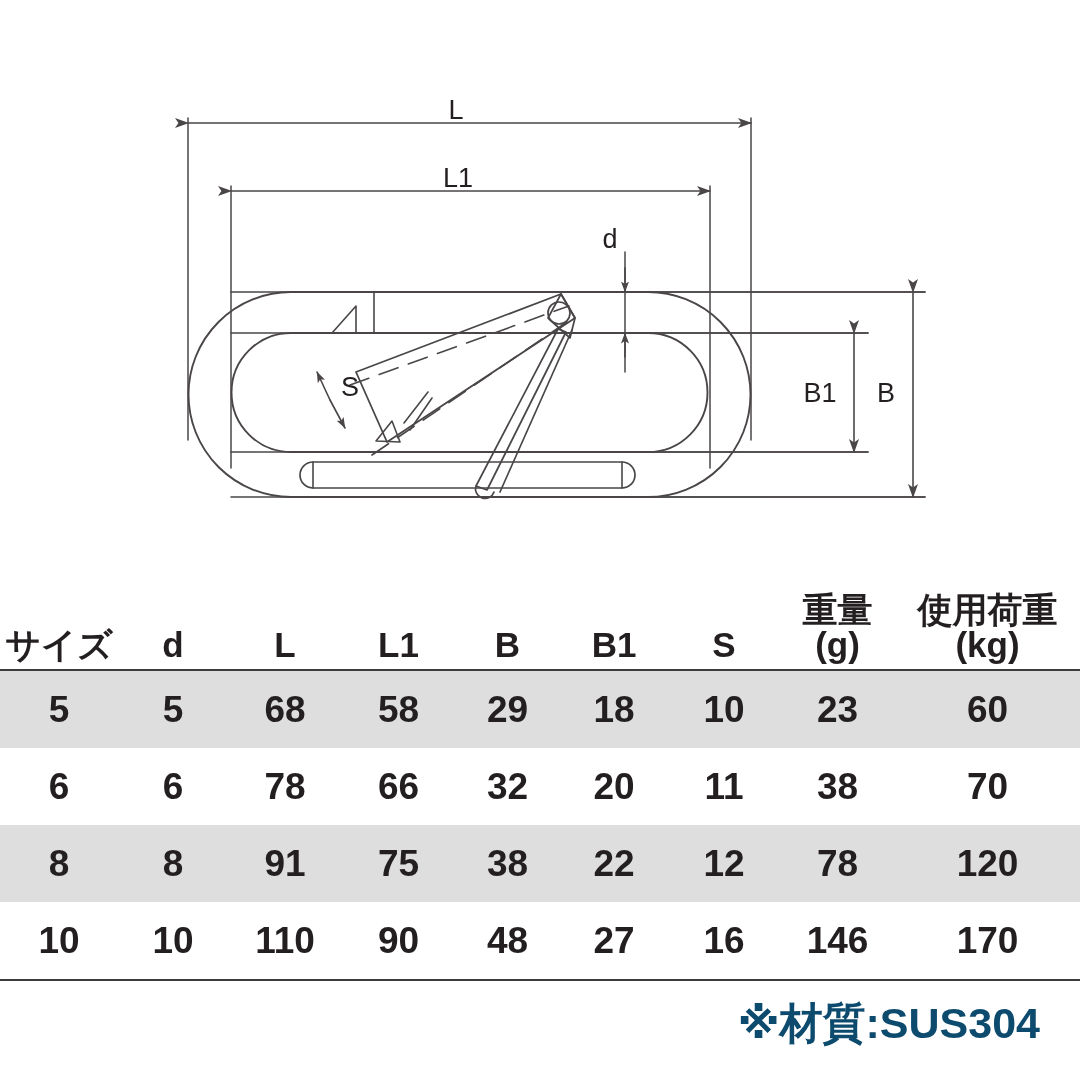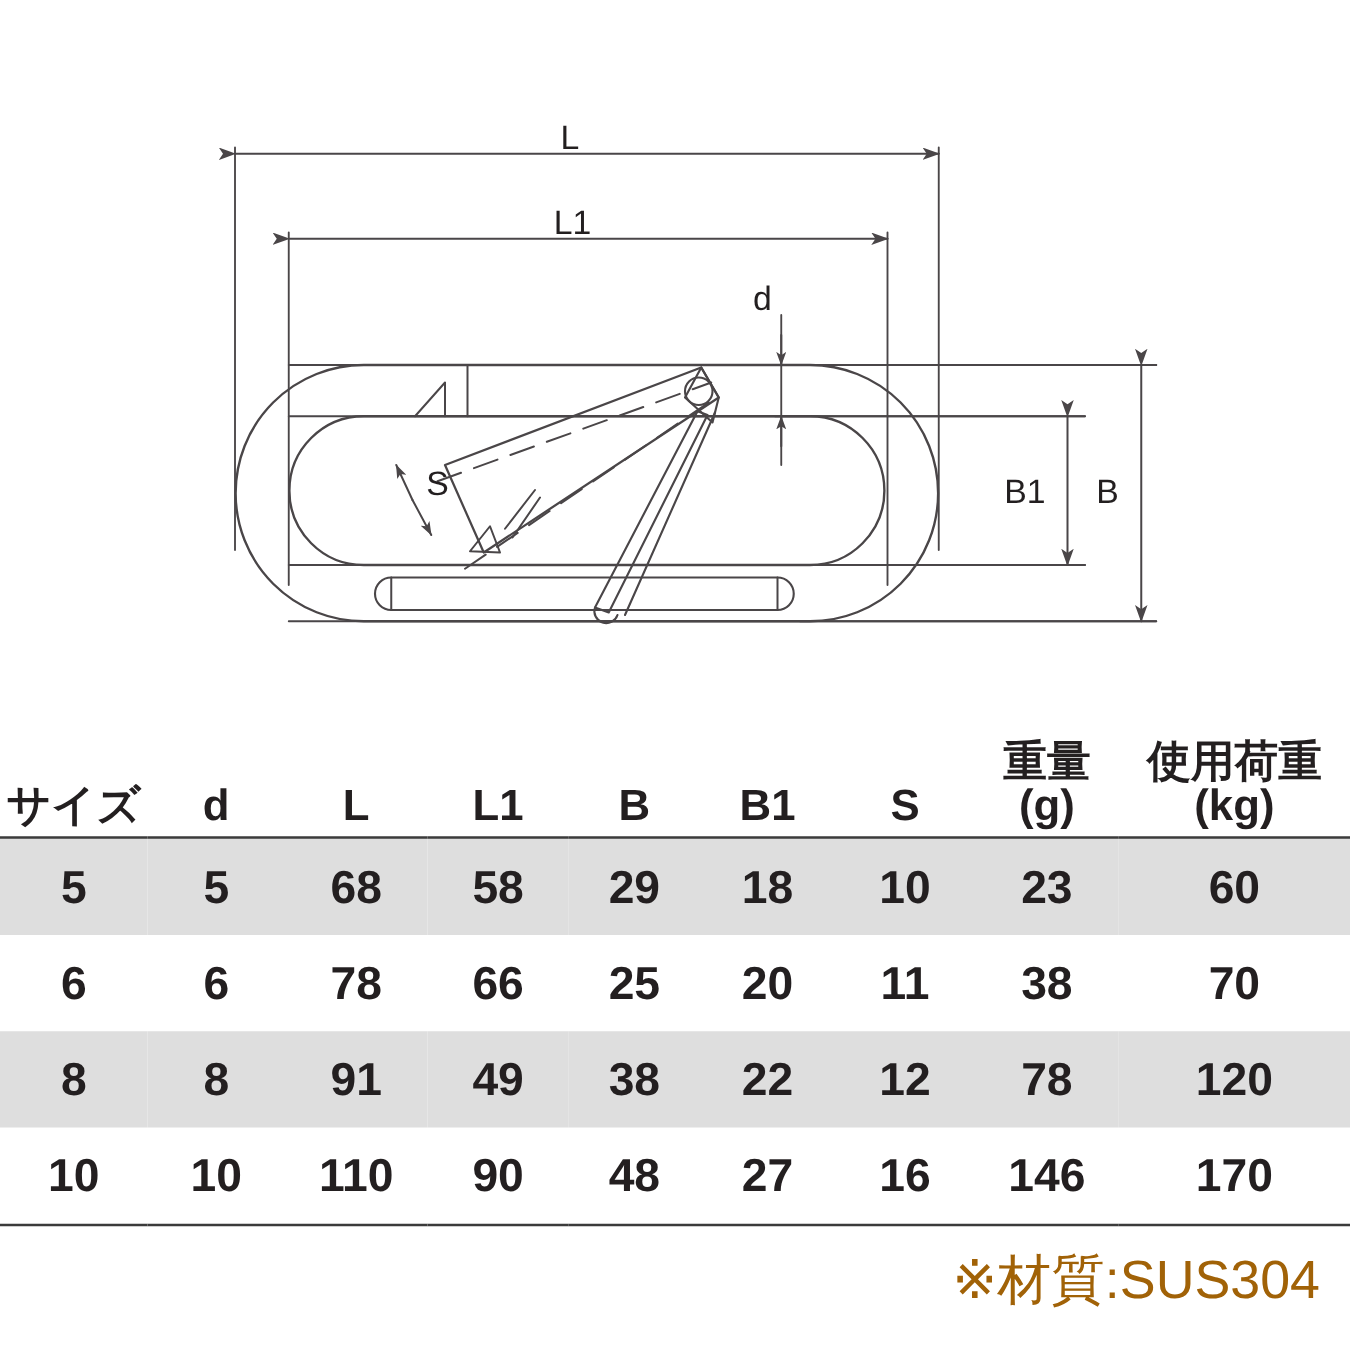--- a/index.html
+++ b/index.html
@@ -54,22 +54,22 @@
   col.c2{width:114px}
   col.c3{width:113px}
   col.c4{width:105px}
   col.c5{width:108px}
   col.c6{width:112px}
   col.c7{width:115px}
   col.c8{width:185px}
 
   
   #footnote{
-    position:absolute;right:24px;top:995px;
-    font-size:43px;font-weight:400;color:#a16207;
+    position:absolute;right:40px;top:995px;
+    font-size:43px;font-weight:700;color:#0c4a6e;
     font-family:"Liberation Sans","DejaVu Sans",sans-serif;
     letter-spacing:0px;
     white-space:nowrap;
   }
 </style>
 </head>
 <body>
 
 <div id="page">
 
@@ -241,31 +241,31 @@
           <td>18</td>
           <td>10</td>
           <td>23</td>
           <td>60</td>
         </tr>
         <tr>
           <td>6</td>
           <td>6</td>
           <td>78</td>
           <td>66</td>
-          <td>25</td>
+          <td>32</td>
           <td>20</td>
           <td>11</td>
           <td>38</td>
           <td>70</td>
         </tr>
         <tr class="alt">
           <td>8</td>
           <td>8</td>
           <td>91</td>
-          <td>49</td>
+          <td>75</td>
           <td>38</td>
           <td>22</td>
           <td>12</td>
           <td>78</td>
           <td>120</td>
         </tr>
         <tr class="last">
           <td>10</td>
           <td>10</td>
           <td>110</td>

